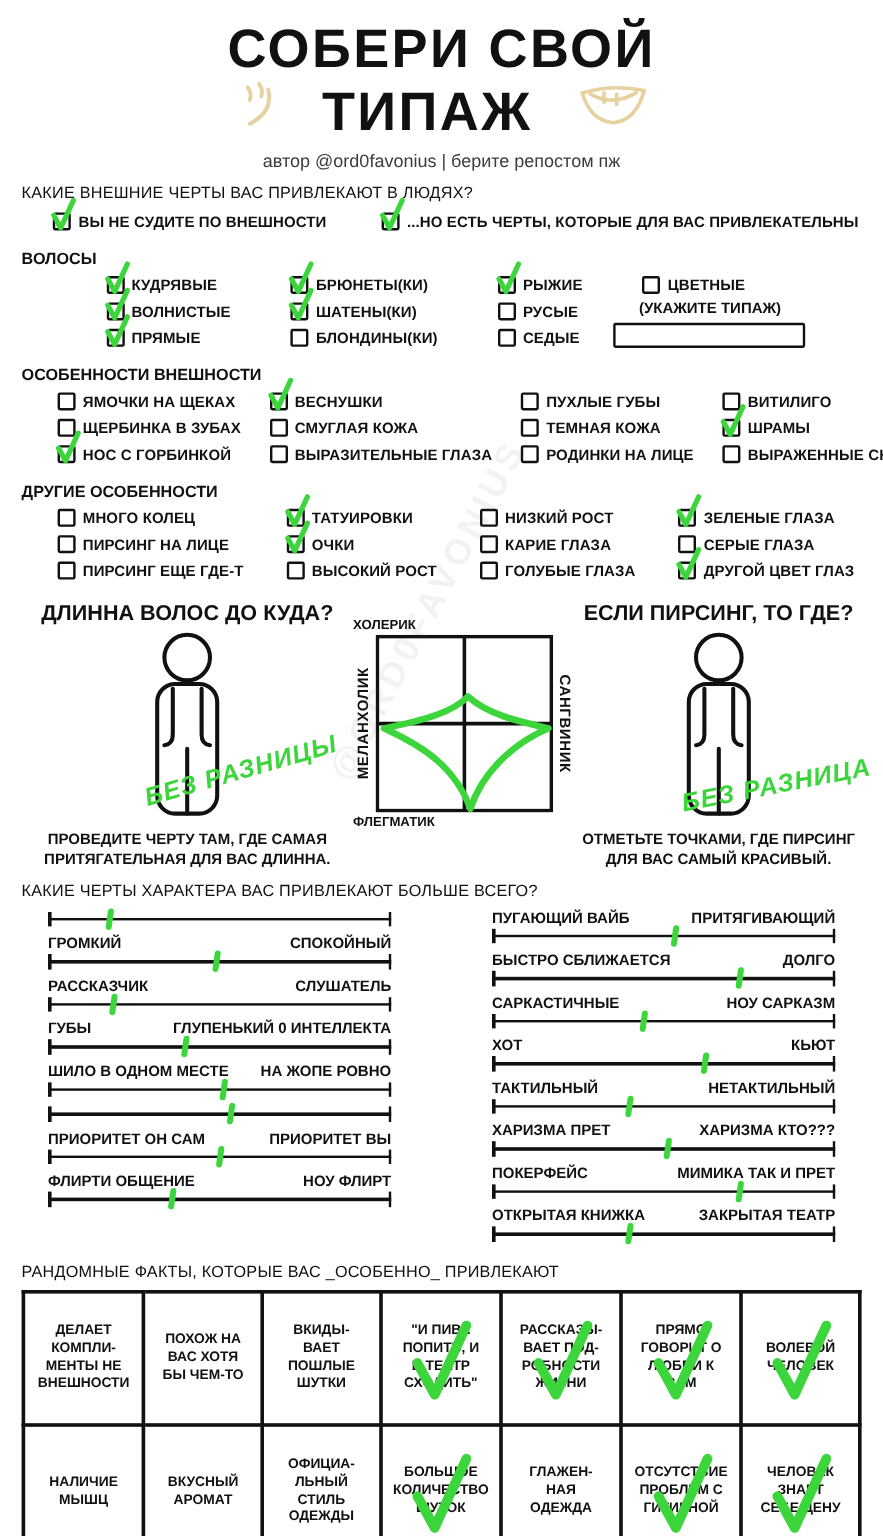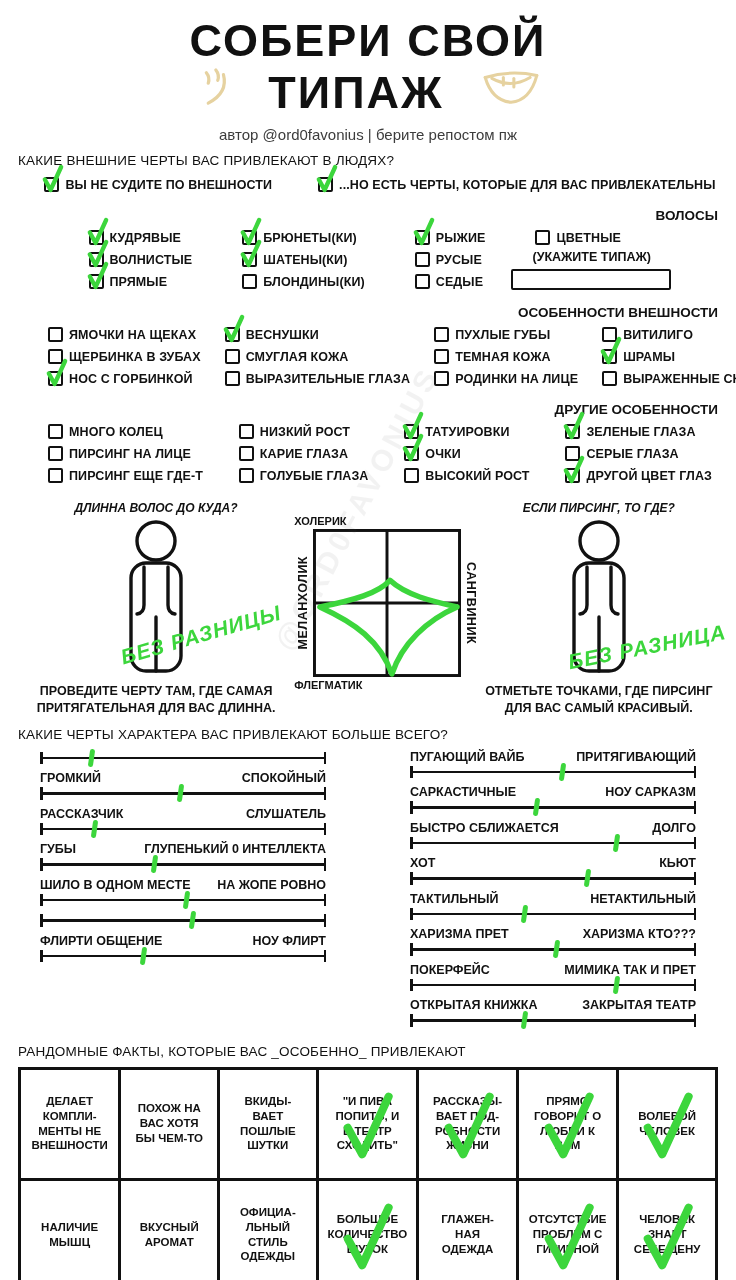--- a/index.html
+++ b/index.html
@@ -7,21 +7,21 @@
   .page{width:736px;box-sizing:border-box;padding:10px 18px 0;position:relative;}
 
   
   .title{line-height:1.02;text-align:center;font-weight:800;font-size:45px;letter-spacing:2px;margin-top:8px;}
   .title-row2{display:flex;justify-content:center;align-items:flex-end;gap:36px;margin-top:2px;}
   .smiley{flex:none;}
   .author{text-align:center;font-size:15px;color:#3c3c3c;margin-top:10px;font-weight:400;}
 
   
   .q{font-weight:400;font-size:13.5px;text-align:left;margin-top:10px;letter-spacing:.2px;}
-  .sec-title{font-weight:700;font-size:13.5px;text-align:right;margin-top:12px;}
+  .sec-title{font-weight:700;font-size:13.5px;text-align:left;margin-top:12px;}
 
   
   .cb-row{display:flex;align-items:center;gap:6px;height:22px;padding-left:24px;}
   .boxwrap{position:relative;width:15px;height:15px;flex:none;}
   .box{display:block;width:15px;height:15px;border:2.5px solid #111;border-radius:2px;box-sizing:border-box;background:#fff;}
   .tick{position:absolute;left:-3px;top:-13px;width:23px;height:29px;pointer-events:none;}
   .cb-label{font-size:12.5px;font-weight:700;white-space:nowrap;letter-spacing:.1px;}
 
   .intro-row{display:flex;justify-content:center;gap:22px;margin-top:6px;}
 
@@ -29,21 +29,21 @@
   .grid.hair{justify-content:center;gap:26px;}
   .gcol{display:flex;flex-direction:column;}
 
   .colored-input{display:block;width:160px;height:21px;border:2.5px solid #111;border-radius:2px;margin-top:5px;background:#fff;box-sizing:border-box;font:700 12px "Liberation Sans",sans-serif;padding:0 4px;outline:none;}
   .hint{font-size:12.5px;font-weight:700;margin:1px 0 0 21px;white-space:nowrap;}
 
   
   .middle{display:flex;justify-content:space-between;align-items:flex-start;margin-top:14px;}
   .fig-col{width:292px;text-align:center;position:relative;}
   .fig-col.right{width:252px;}
-  .fig-title{font-weight:700;font-size:12px;font-style:italic;}
+  .fig-title{font-weight:700;font-size:18px;}
   .fig-wrap{position:relative;display:inline-block;margin-top:4px;}
   .note{position:absolute;font-weight:800;font-style:italic;font-size:21px;color:#3cd63c;letter-spacing:1px;white-space:nowrap;pointer-events:none;}
   .note-left{left:18px;bottom:34px;transform:rotate(-16deg);}
   .note-right{left:24px;bottom:22px;transform:rotate(-11deg);}
   .fig-caption{font-weight:700;font-size:12.5px;white-space:pre-line;margin-top:2px;line-height:1.35;}
 
   .compass{width:196px;padding-top:14px;}
   .c-top,.c-bottom{text-align:left;font-weight:700;font-size:11px;}
   .c-mid{display:flex;align-items:center;justify-content:center;gap:3px;margin:2px 0;}
   .vlabel{font-weight:700;font-size:12.5px;letter-spacing:.5px;}
@@ -331,60 +331,60 @@
           <span class="boxwrap">
             <span class="box"></span>
           </span>
           <span class="cb-label">ПИРСИНГ ЕЩЕ ГДЕ-Т</span>
         </div>
       </div>
     <div class="gcol">
         <div class="cb-row">
           <span class="boxwrap">
             <span class="box"></span>
+            <svg class="tick" viewBox="0 0 24 30">
+              <path d="M4 16 L10 27 L21 3" fill="none" stroke="#3cd63c" stroke-width="4.5" stroke-linecap="round" stroke-linejoin="round"></path>
+            </svg>
+          </span>
+          <span class="cb-label">ТАТУИРОВКИ</span>
+        </div>
+        <div class="cb-row">
+          <span class="boxwrap">
+            <span class="box"></span>
+            <svg class="tick" viewBox="0 0 24 30">
+              <path d="M4 16 L10 27 L21 3" fill="none" stroke="#3cd63c" stroke-width="4.5" stroke-linecap="round" stroke-linejoin="round"></path>
+            </svg>
+          </span>
+          <span class="cb-label">ОЧКИ</span>
+        </div>
+        <div class="cb-row">
+          <span class="boxwrap">
+            <span class="box"></span>
+          </span>
+          <span class="cb-label">ВЫСОКИЙ РОСТ</span>
+        </div>
+      </div>
+    <div class="gcol">
+        <div class="cb-row">
+          <span class="boxwrap">
+            <span class="box"></span>
           </span>
           <span class="cb-label">НИЗКИЙ РОСТ</span>
         </div>
         <div class="cb-row">
           <span class="boxwrap">
             <span class="box"></span>
           </span>
           <span class="cb-label">КАРИЕ ГЛАЗА</span>
         </div>
         <div class="cb-row">
           <span class="boxwrap">
             <span class="box"></span>
           </span>
           <span class="cb-label">ГОЛУБЫЕ ГЛАЗА</span>
-        </div>
-      </div>
-    <div class="gcol">
-        <div class="cb-row">
-          <span class="boxwrap">
-            <span class="box"></span>
-            <svg class="tick" viewBox="0 0 24 30">
-              <path d="M4 16 L10 27 L21 3" fill="none" stroke="#3cd63c" stroke-width="4.5" stroke-linecap="round" stroke-linejoin="round"></path>
-            </svg>
-          </span>
-          <span class="cb-label">ТАТУИРОВКИ</span>
-        </div>
-        <div class="cb-row">
-          <span class="boxwrap">
-            <span class="box"></span>
-            <svg class="tick" viewBox="0 0 24 30">
-              <path d="M4 16 L10 27 L21 3" fill="none" stroke="#3cd63c" stroke-width="4.5" stroke-linecap="round" stroke-linejoin="round"></path>
-            </svg>
-          </span>
-          <span class="cb-label">ОЧКИ</span>
-        </div>
-        <div class="cb-row">
-          <span class="boxwrap">
-            <span class="box"></span>
-          </span>
-          <span class="cb-label">ВЫСОКИЙ РОСТ</span>
         </div>
       </div>
     <div class="gcol">
         <div class="cb-row">
           <span class="boxwrap">
             <span class="box"></span>
             <svg class="tick" viewBox="0 0 24 30">
               <path d="M4 16 L10 27 L21 3" fill="none" stroke="#3cd63c" stroke-width="4.5" stroke-linecap="round" stroke-linejoin="round"></path>
             </svg>
           </span>
@@ -525,20 +525,32 @@
         <div class="slider">
           <div class="track">
             <div class="line"></div>
             <div class="etick l"></div>
             <div class="etick r"></div>
             <div class="mark" style="left: calc(53% - 2px);"></div>
           </div>
         </div>
         <div class="slider">
           <div class="slabels">
+            <span>ПРИОРИТЕТ ОН САМ</span>
+            <span>ПРИОРИТЕТ ВЫ</span>
+          </div>
+          <div class="track">
+            <div class="line"></div>
+            <div class="etick l"></div>
+            <div class="etick r"></div>
+            <div class="mark" style="left: calc(50% - 2px);"></div>
+          </div>
+        </div>
+        <div class="slider">
+          <div class="slabels">
             <span>ФЛИРТИ ОБЩЕНИЕ</span>
             <span>НОУ ФЛИРТ</span>
           </div>
           <div class="track">
             <div class="line"></div>
             <div class="etick l"></div>
             <div class="etick r"></div>
             <div class="mark" style="left: calc(36% - 2px);"></div>
           </div>
         </div>
@@ -551,40 +563,40 @@
           </div>
           <div class="track">
             <div class="line"></div>
             <div class="etick l"></div>
             <div class="etick r"></div>
             <div class="mark" style="left: calc(53% - 2px);"></div>
           </div>
         </div>
         <div class="slider">
           <div class="slabels">
+            <span>БЫСТРО СБЛИЖАЕТСЯ</span>
+            <span>ДОЛГО</span>
+          </div>
+          <div class="track">
+            <div class="line"></div>
+            <div class="etick l"></div>
+            <div class="etick r"></div>
+            <div class="mark" style="left: calc(72% - 2px);"></div>
+          </div>
+        </div>
+        <div class="slider">
+          <div class="slabels">
             <span>САРКАСТИЧНЫЕ</span>
             <span>НОУ САРКАЗМ</span>
           </div>
           <div class="track">
             <div class="line"></div>
             <div class="etick l"></div>
             <div class="etick r"></div>
             <div class="mark" style="left: calc(44% - 2px);"></div>
-          </div>
-        </div>
-        <div class="slider">
-          <div class="slabels">
-            <span>БЫСТРО СБЛИЖАЕТСЯ</span>
-            <span>ДОЛГО</span>
-          </div>
-          <div class="track">
-            <div class="line"></div>
-            <div class="etick l"></div>
-            <div class="etick r"></div>
-            <div class="mark" style="left: calc(72% - 2px);"></div>
           </div>
         </div>
         <div class="slider">
           <div class="slabels">
             <span>ХОТ</span>
             <span>КЬЮТ</span>
           </div>
           <div class="track">
             <div class="line"></div>
             <div class="etick l"></div>

